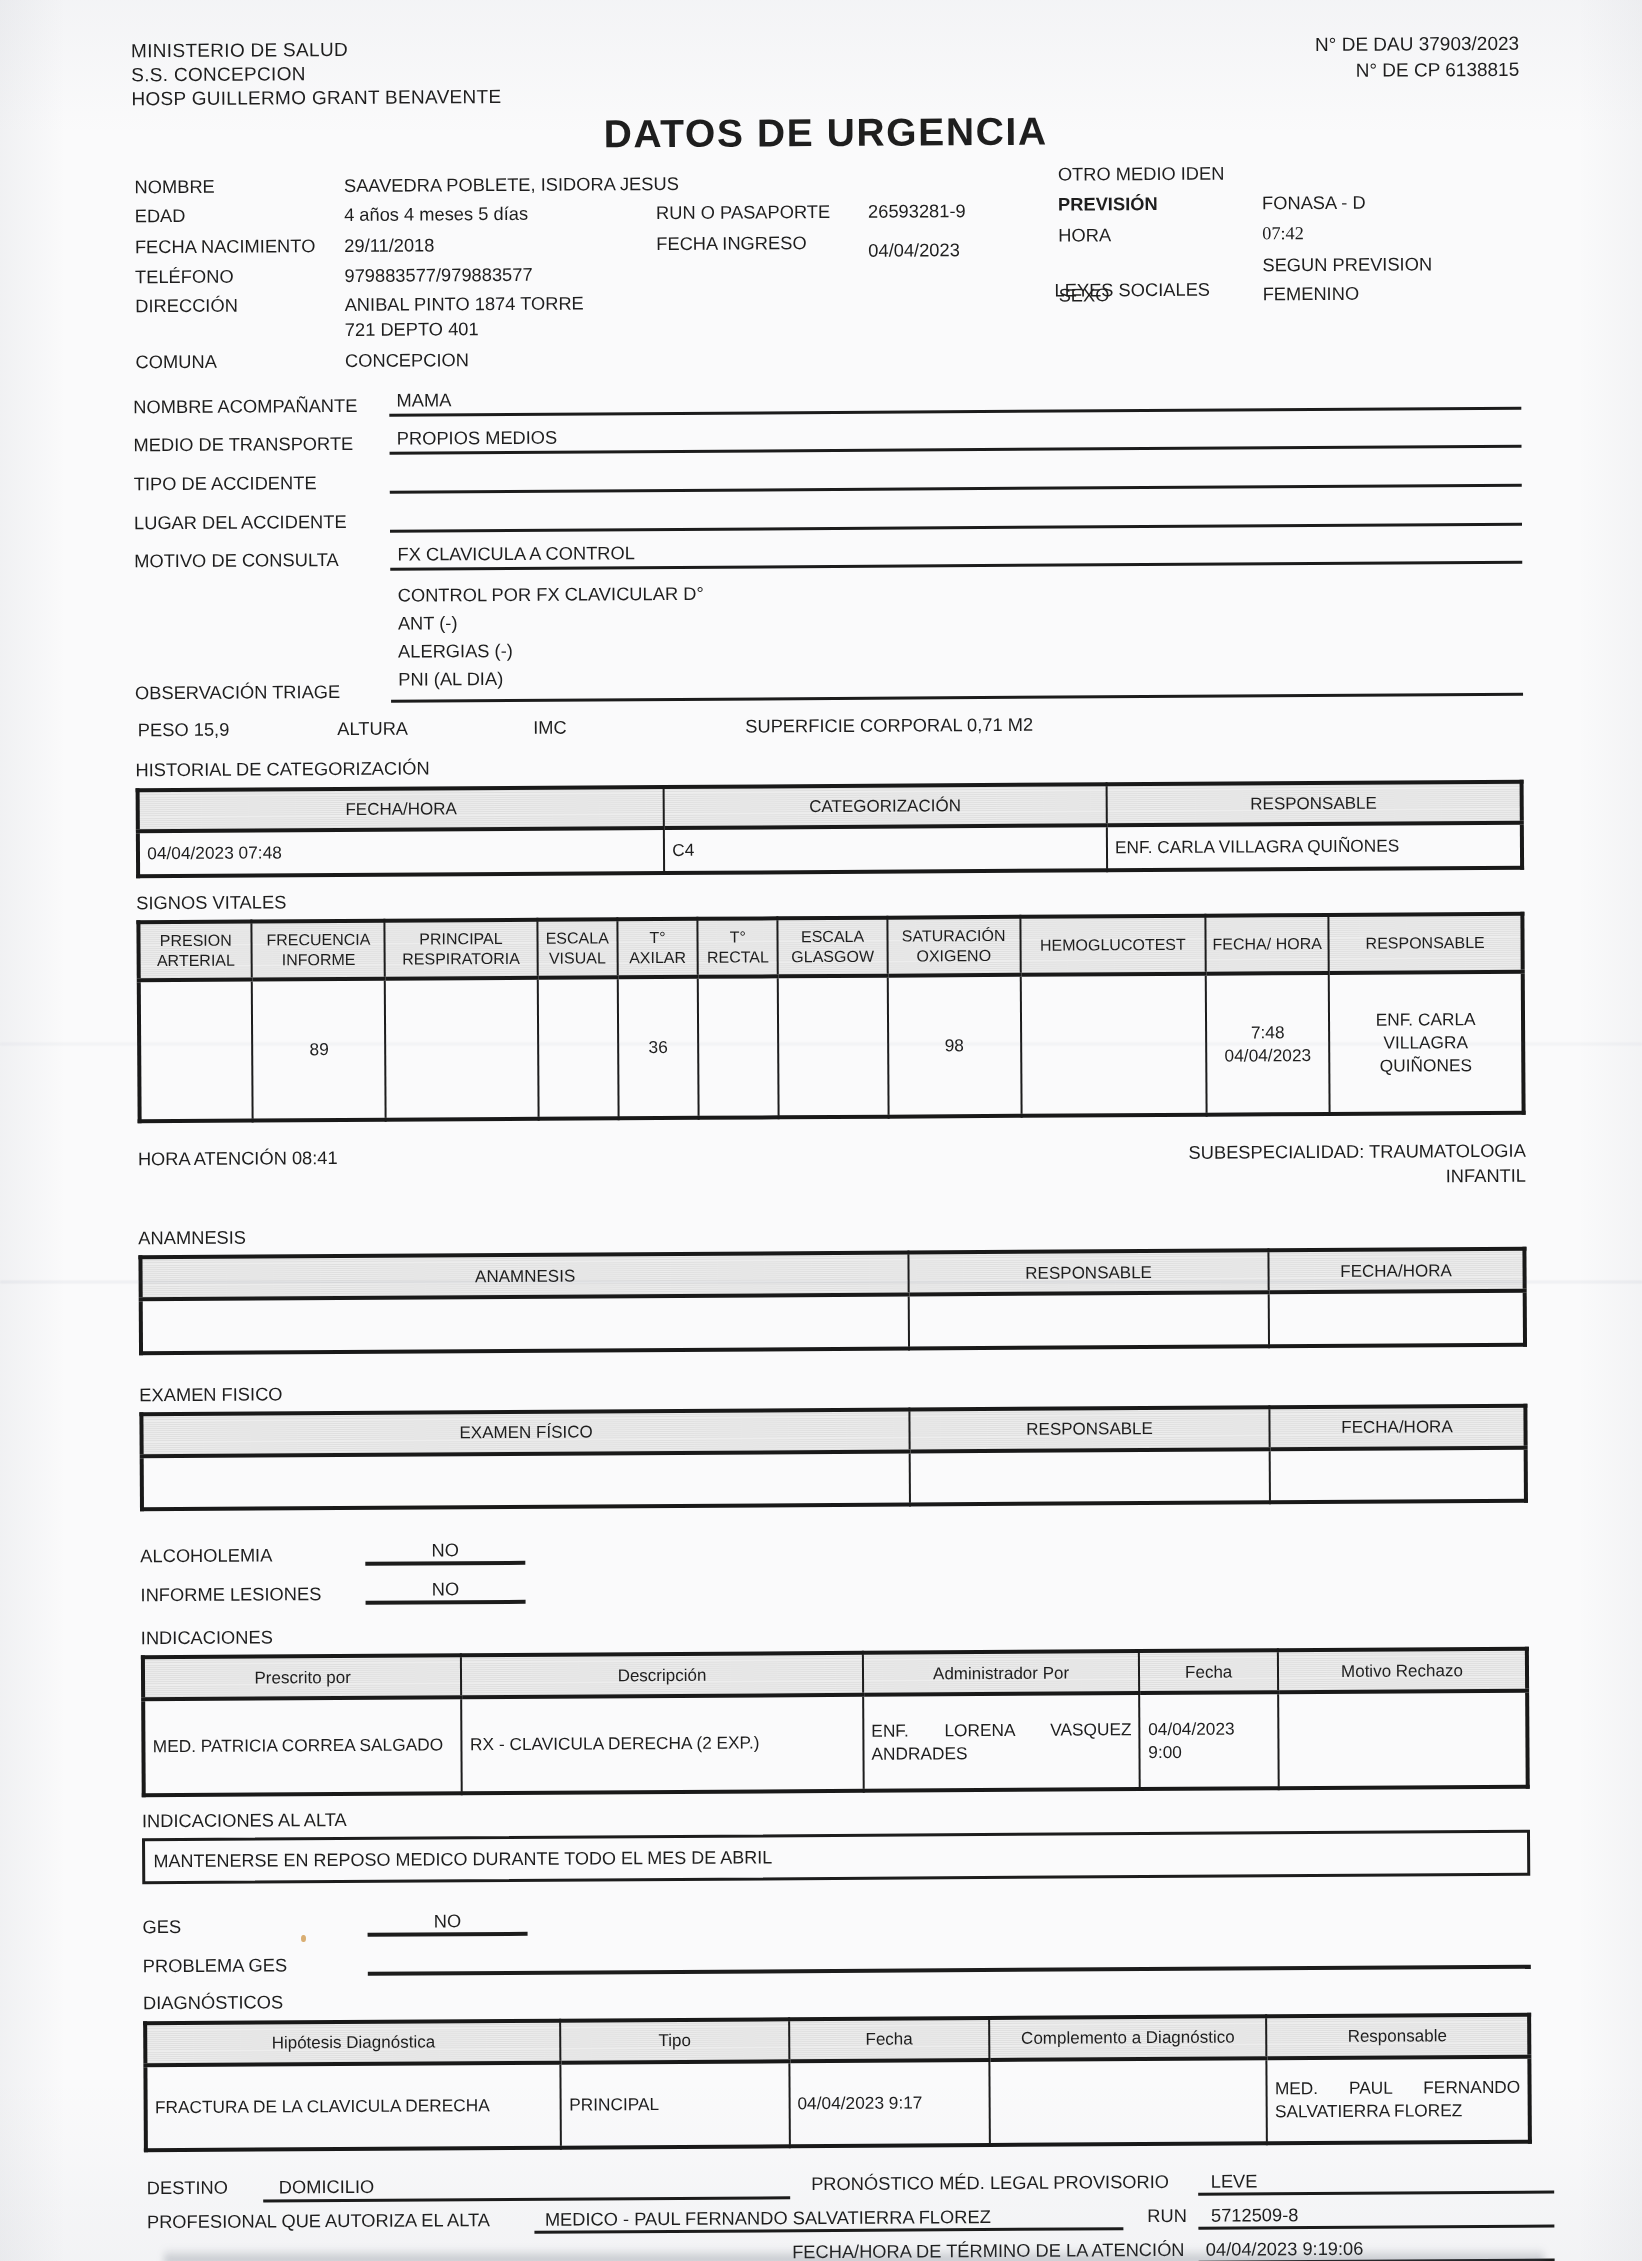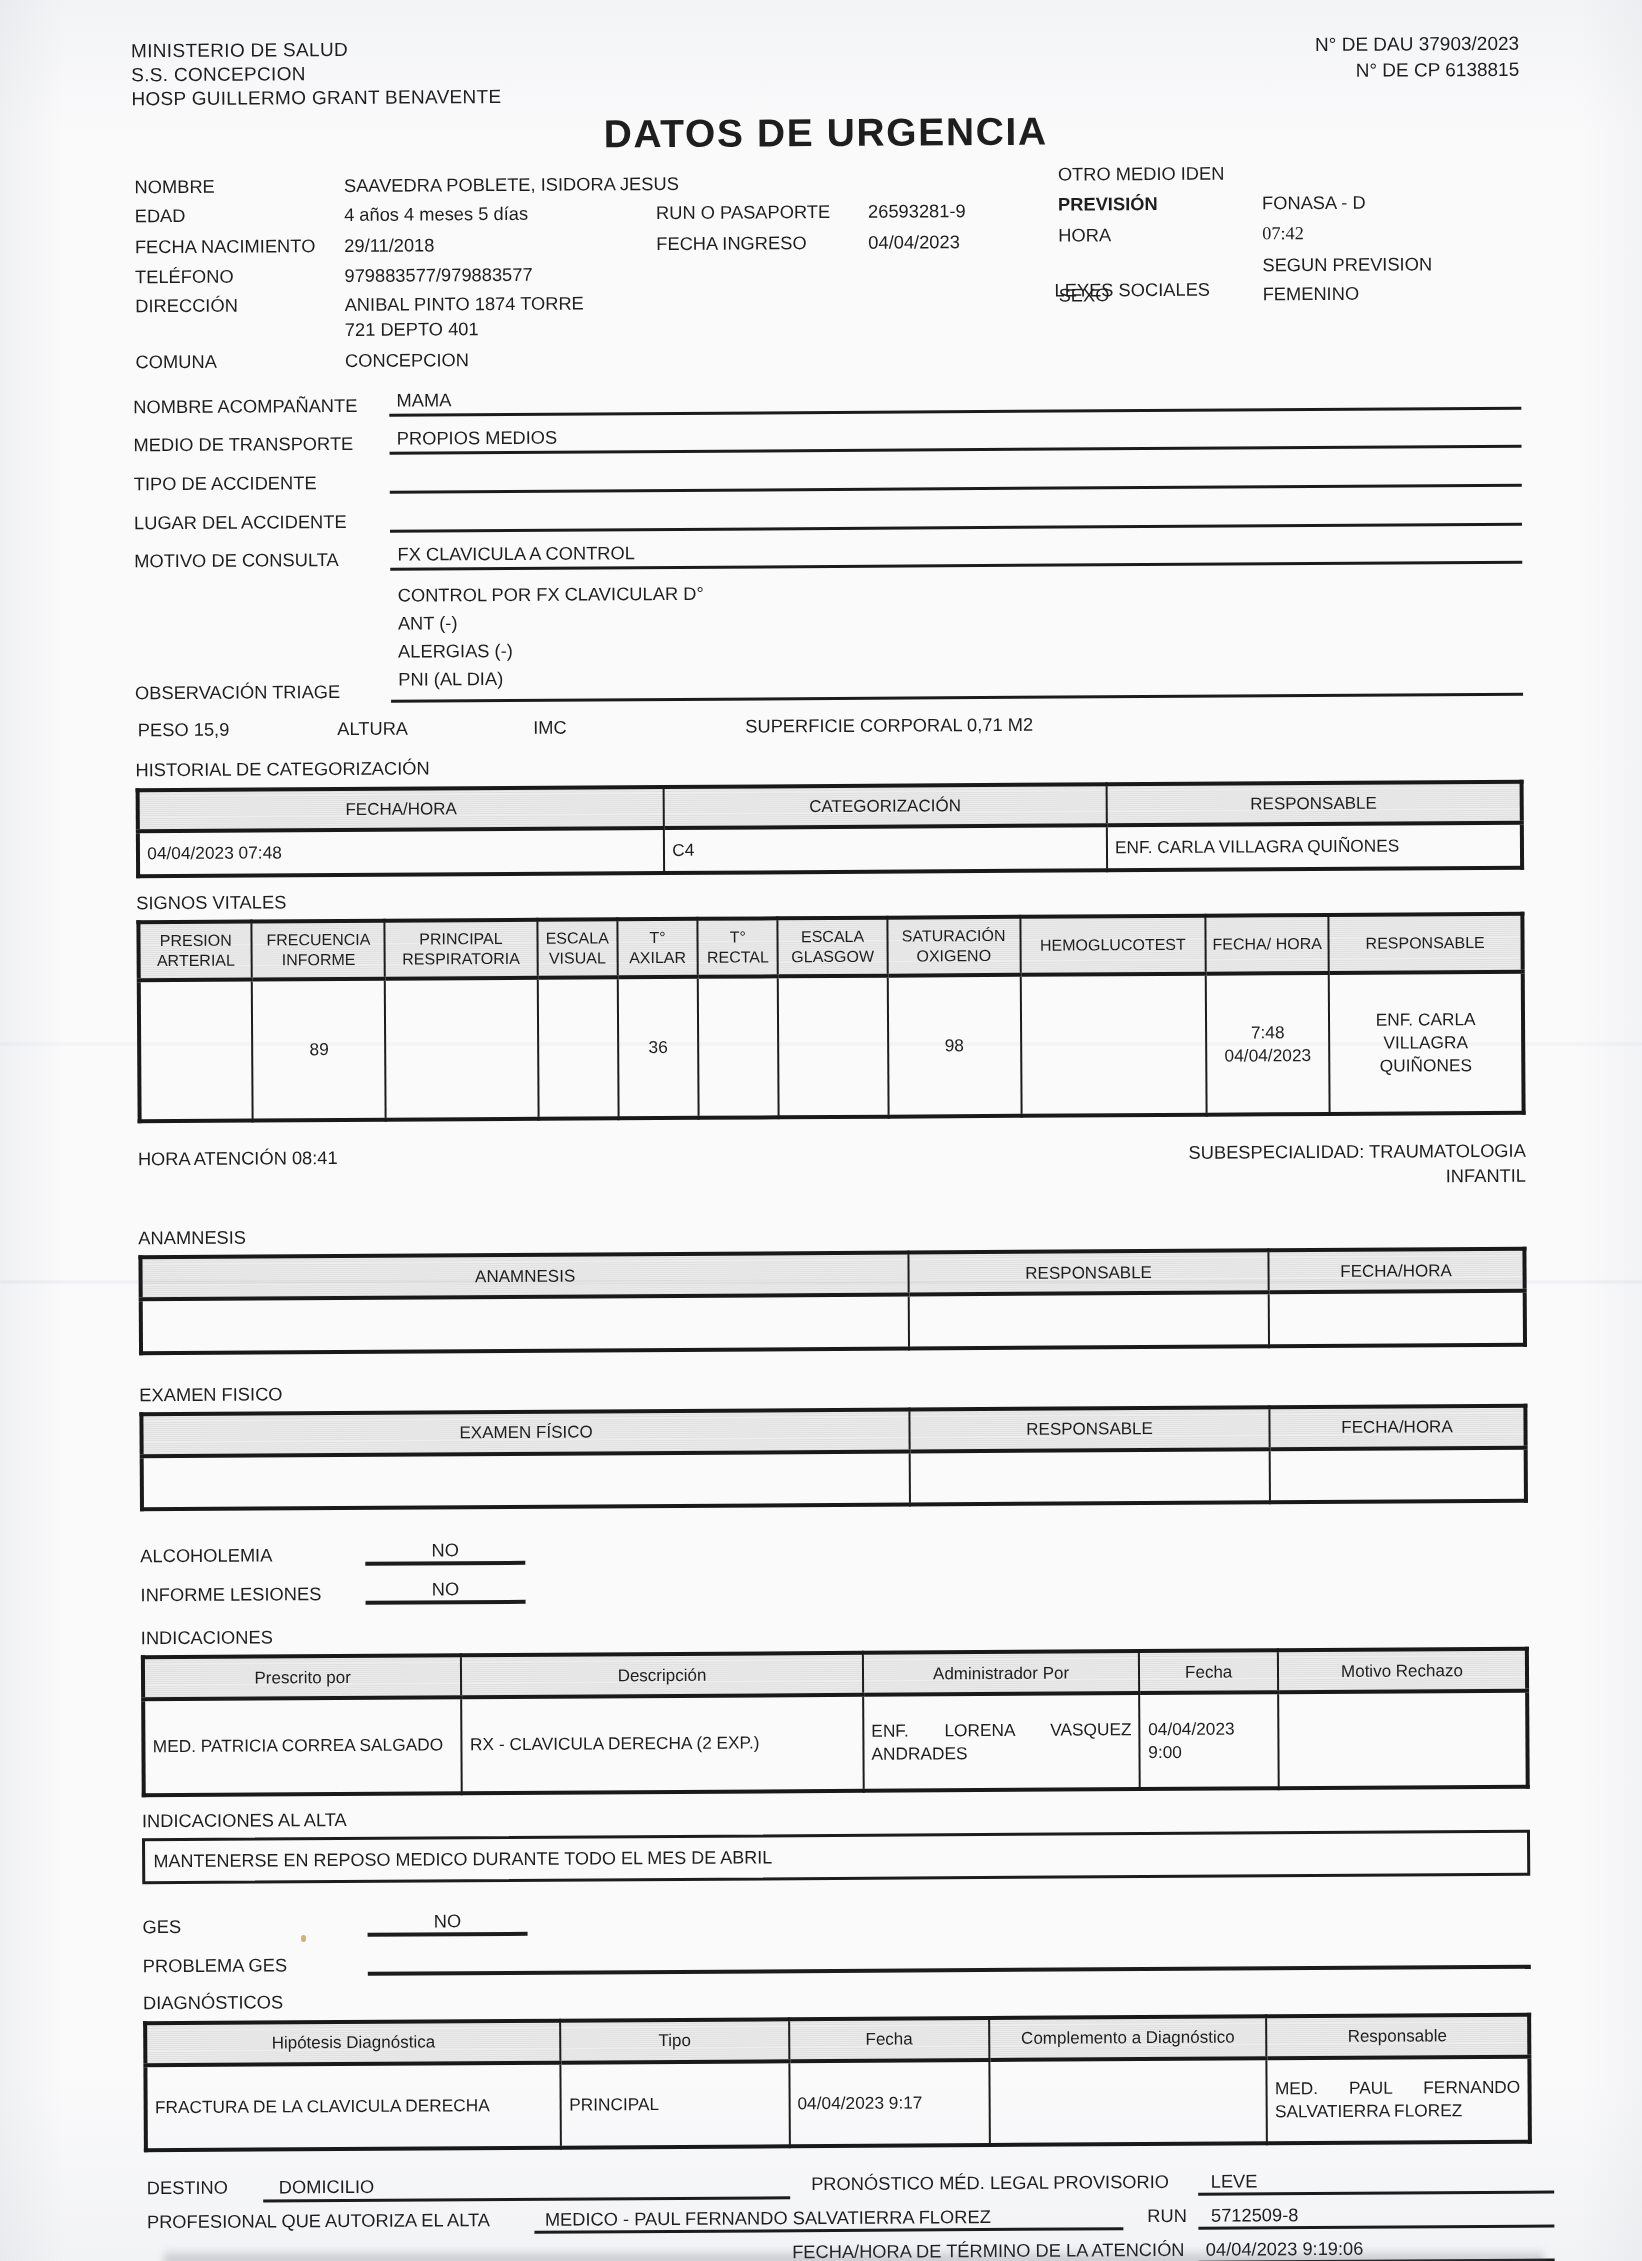--- a/index.html
+++ b/index.html
@@ -86,21 +86,21 @@
       <span class="f" style="left:212px;top:0;">SAAVEDRA POBLETE, ISIDORA JESUS</span>
 
       <span class="f" style="left:2.6px;top:29px;">EDAD</span>
       <span class="f" style="left:212px;top:29px;">4 años 4 meses 5 días</span>
       <span class="f" style="left:524px;top:29px;">RUN O PASAPORTE</span>
       <span class="f" style="left:736px;top:29px;">26593281-9</span>
 
       <span class="f" style="left:2.6px;top:60px;">FECHA NACIMIENTO</span>
       <span class="f" style="left:212px;top:60px;">29/11/2018</span>
       <span class="f" style="left:524px;top:60px;">FECHA INGRESO</span>
-      <span class="f" style="left:736px;top:60px;">04/04/2023</span>
+      <span class="f" style="left:736px;top:68px;">04/04/2023</span>
 
       <span class="f" style="left:2.6px;top:90px;">TELÉFONO</span>
       <span class="f" style="left:212px;top:90px;">979883577/979883577</span>
 
       <span class="f" style="left:2.6px;top:119px;">DIRECCIÓN</span>
       <span class="f" style="left:212px;top:119px;">ANIBAL PINTO 1874 TORRE</span>
       <span class="f" style="left:212px;top:144px;">721 DEPTO 401</span>
 
       <span class="f" style="left:2.6px;top:175px;">COMUNA</span>
       <span class="f" style="left:212px;top:175px;">CONCEPCION</span>

